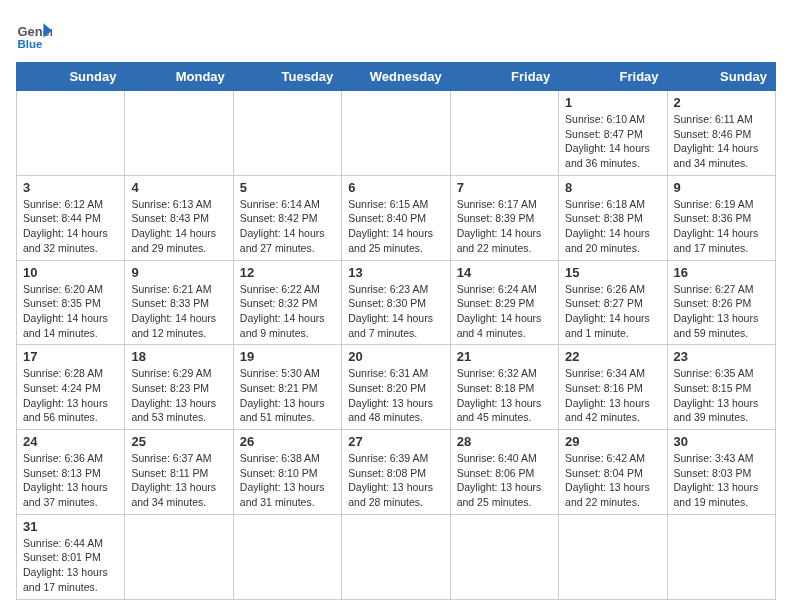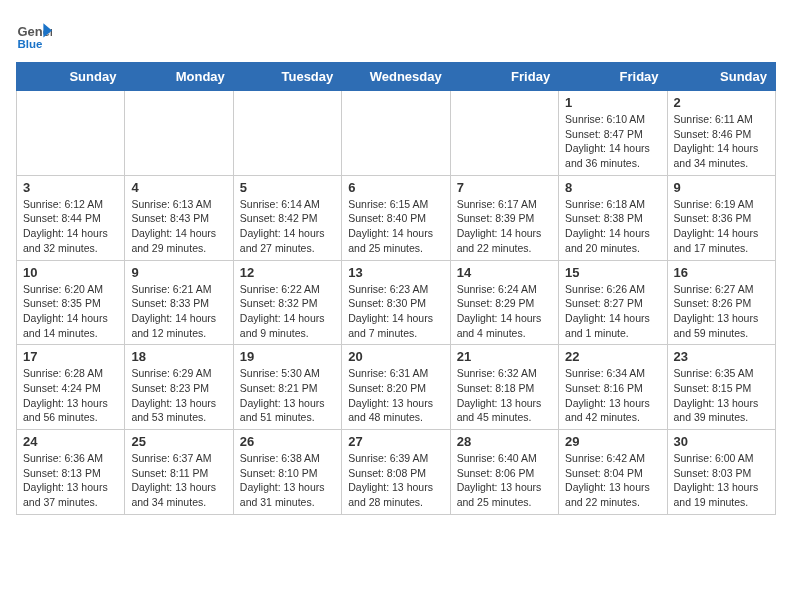--- a/index.html
+++ b/index.html
@@ -288,19 +288,33 @@
 Daylight: 13 hours and 25 minutes.</div>
         </td>
         <td>
           <span class="day-number">29</span>
           <div class="day-info">Sunrise: 6:42 AM
 Sunset: 8:04 PM
 Daylight: 13 hours and 22 minutes.</div>
         </td>
         <td>
           <span class="day-number">30</span>
-          <div class="day-info">Sunrise: 6:00 AM
+          <div class="day-info">Sunrise: 3:43 AM
 Sunset: 8:03 PM
 Daylight: 13 hours and 19 minutes.</div>
         </td>
+      </tr>
+      <tr>
+        <td>
+          <span class="day-number">31</span>
+          <div class="day-info">Sunrise: 6:44 AM
+Sunset: 8:01 PM
+Daylight: 13 hours and 17 minutes.</div>
+        </td>
+        <td class="empty-cell"></td>
+        <td class="empty-cell"></td>
+        <td class="empty-cell"></td>
+        <td class="empty-cell"></td>
+        <td class="empty-cell"></td>
+        <td class="empty-cell"></td>
       </tr>
     </tbody>
 </table>
 
 </body></html>

